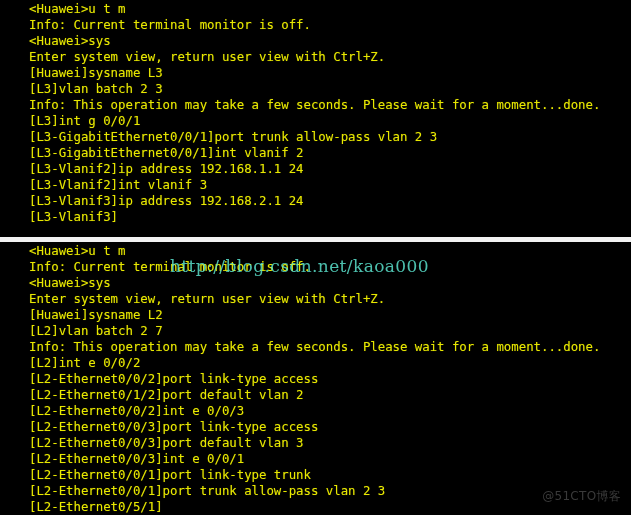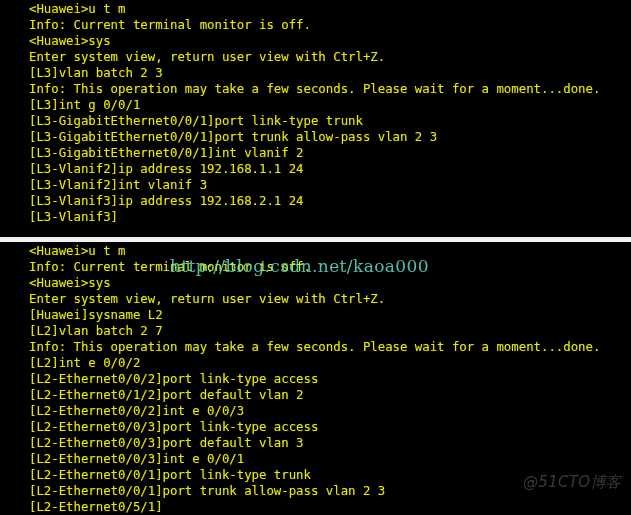--- a/index.html
+++ b/index.html
@@ -74,45 +74,44 @@
     line-height: 19px;
     white-space: pre;
     letter-spacing: 0.4px;
     opacity: 0.82;
     pointer-events: none;
   }
 
   .watermark-brand {
     position: absolute;
     right: 10px;
-    bottom: 24px;
+    bottom: 10px;
     color: #3a3a3a;
     font-family: "DejaVu Sans", "Liberation Sans", sans-serif;
-    font-size: 15px;
+    font-size: 12px;
     line-height: 18px;
     white-space: pre;
     letter-spacing: 0.3px;
     pointer-events: none;
-    font-style: italic;
   }
 </style>
 </head>
 <body>
 
 <div id="app">
 
   <div class="terminal-panel" id="panel-l3">
       <span class="term-line">&lt;Huawei&gt;u t m</span>
       <span class="term-line">Info: Current terminal monitor is off.</span>
       <span class="term-line">&lt;Huawei&gt;sys</span>
       <span class="term-line">Enter system view, return user view with Ctrl+Z.</span>
+      <span class="term-line">[Huawei]sysname L3</span>
       <span class="term-line">[L3]vlan batch 2 3</span>
       <span class="term-line">Info: This operation may take a few seconds. Please wait for a moment...done.</span>
       <span class="term-line">[L3]int g 0/0/1</span>
-      <span class="term-line">[L3-GigabitEthernet0/0/1]port link-type trunk</span>
       <span class="term-line">[L3-GigabitEthernet0/0/1]port trunk allow-pass vlan 2 3</span>
       <span class="term-line">[L3-GigabitEthernet0/0/1]int vlanif 2</span>
       <span class="term-line">[L3-Vlanif2]ip address 192.168.1.1 24</span>
       <span class="term-line">[L3-Vlanif2]int vlanif 3</span>
       <span class="term-line">[L3-Vlanif3]ip address 192.168.2.1 24</span>
       <span class="term-line">[L3-Vlanif3]</span>
     </div>
 
   <div class="panel-separator"></div>
 

